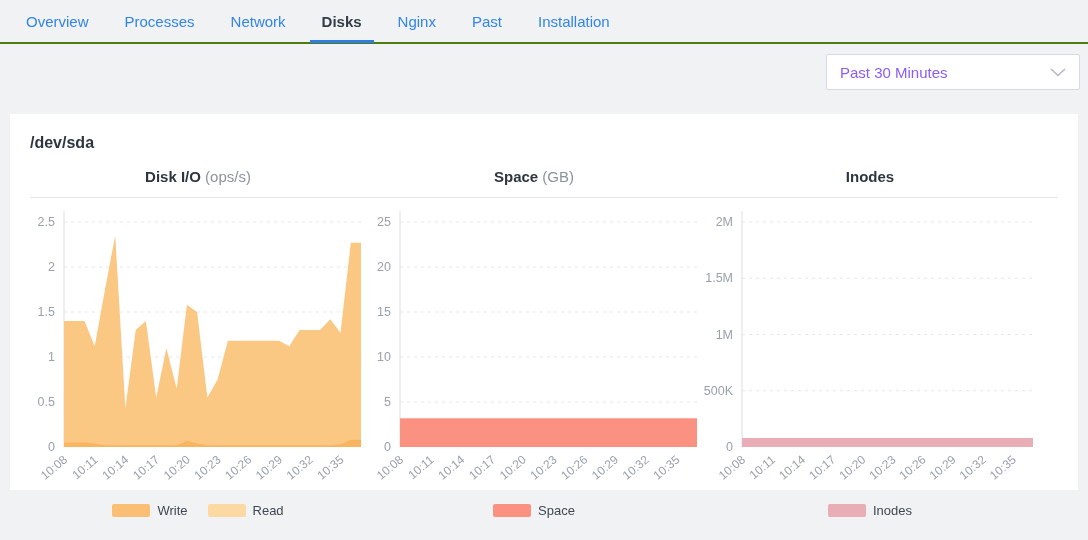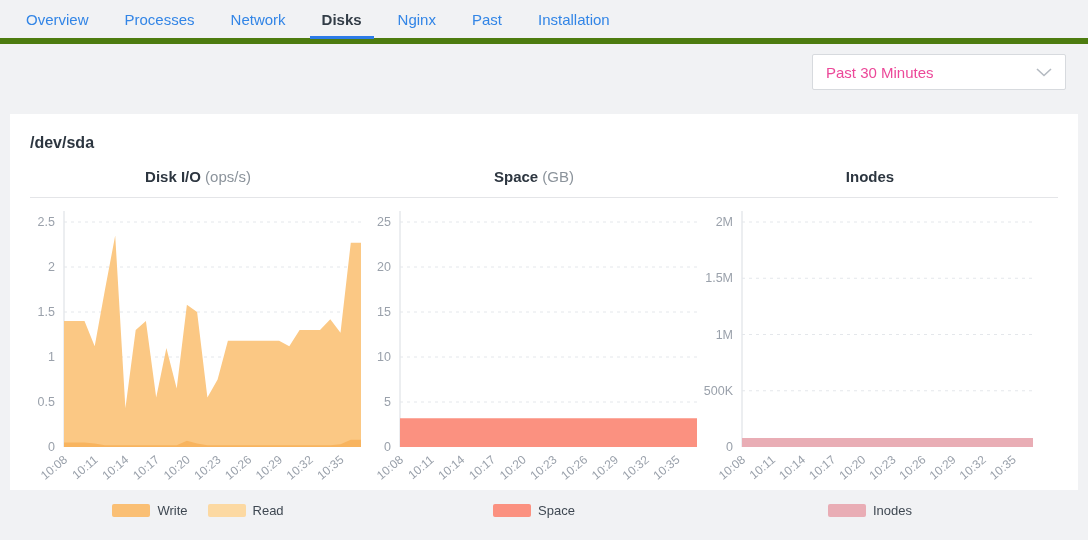--- a/index.html
+++ b/index.html
@@ -7,42 +7,42 @@
   body {
     background:#f1f2f4;
     font-family:"Liberation Sans", sans-serif;
     color:#333d47;
   }
 
   
   .tabbar {
     display:flex; align-items:stretch;
     height:44px; padding:0 8px;
-    border-bottom:6px solid #4d7c0f;
+    border-bottom:2px solid #4d7c0f;
   }
   .tab {
     position:relative;
     display:flex; align-items:center;
     padding:0 12px; margin:0 6px;
     font-size:15px; color:#3285e6; cursor:pointer;
   }
   .tab.active { color:#333d47; font-weight:bold; }
   .tab.active::after {
     content:""; position:absolute; left:0; right:0; bottom:-1px;
     height:3px; background:#2d7ce8;
   }
 
   
   .controls { position:relative; height:70px; }
   .select {
-    position:absolute; top:10px; right:22px;
+    position:absolute; top:10px; right:8px;
     width:254px; height:36px;
     background:#fff; border:1px solid #d7dade; border-radius:2px;
     display:flex; align-items:center; justify-content:space-between;
-    padding:0 13px; font-size:15px; color:#ec4899; cursor:pointer;
+    padding:0 13px; font-size:15px; color:#8b5cf6; cursor:pointer;
   }
   .select .chev { display:flex; align-items:center; }
 
   
   .panel {
     margin:0 10px; background:#fff;
     height:376px; padding:18px 20px 0 20px;
   }
   .panel-title { font-size:16px; font-weight:bold; color:#2d3640; line-height:22px; }
 

